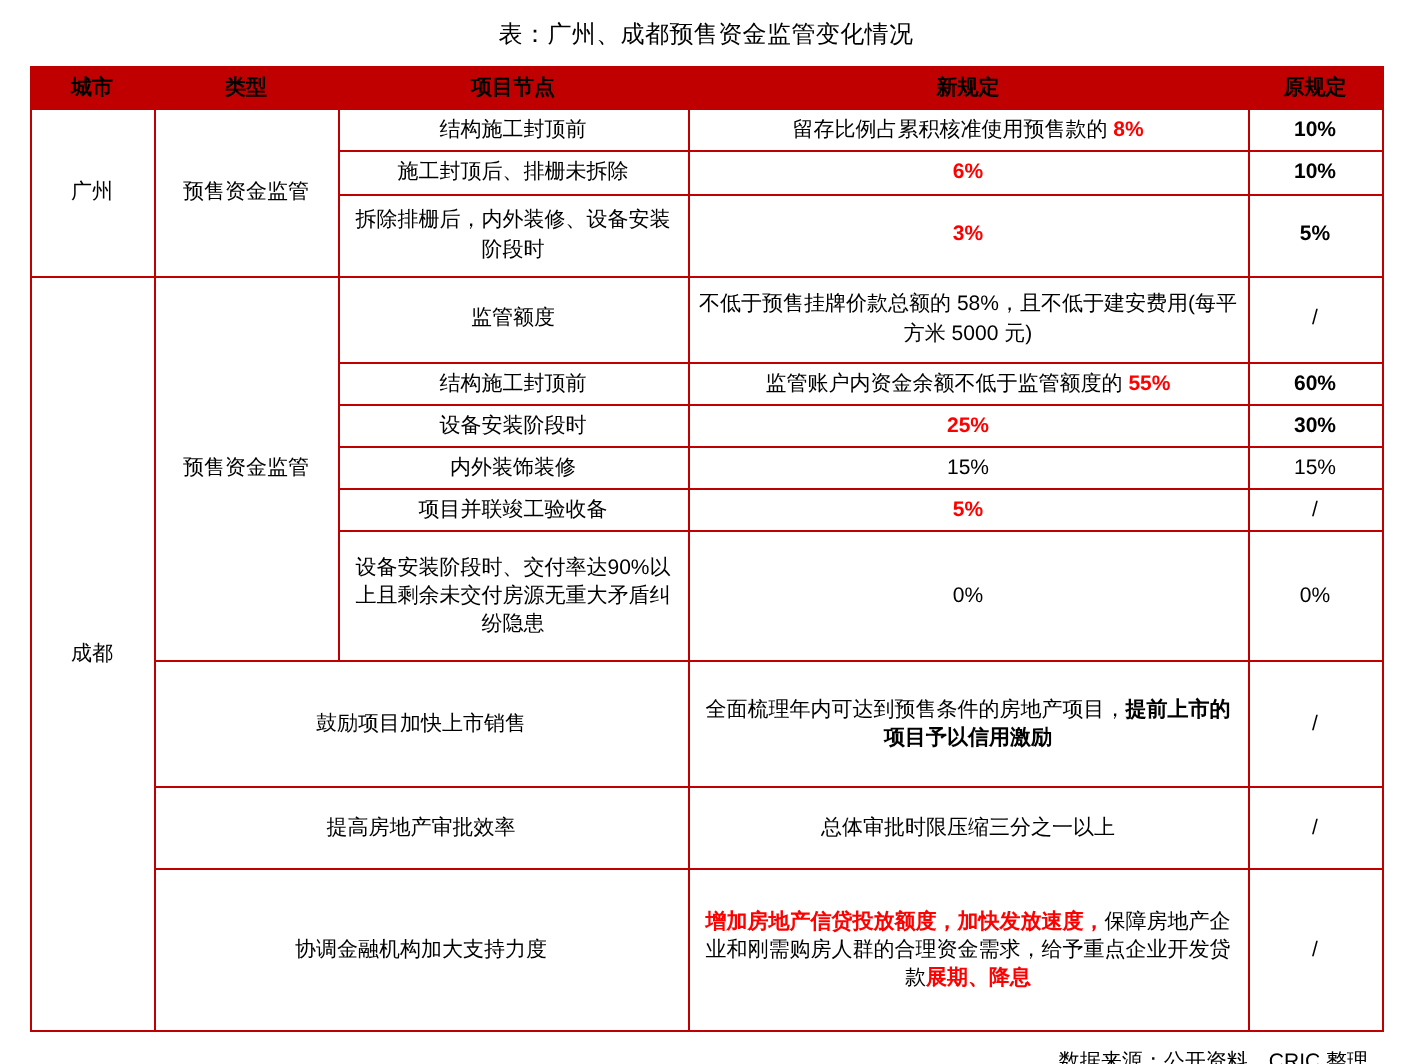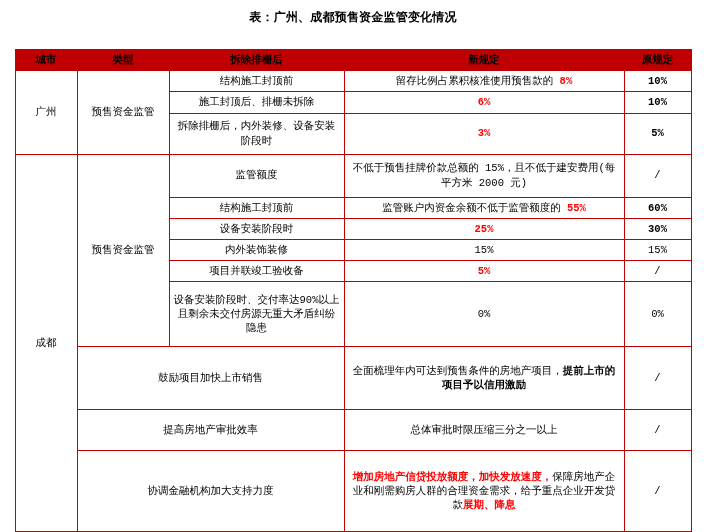--- a/index.html
+++ b/index.html
@@ -16,32 +16,31 @@
   }
   .page {
     position: relative;
     width: 706px;
     height: 532px;
     box-sizing: border-box;
   }
   .title {
     text-align: center;
     font-size: 12px;
-    font-weight: bold;
+    font-weight: normal;
     color: #000;
     padding: 9px 0 7px 0;
     letter-spacing: 0.2px;
   }
   table.main {
     border-collapse: collapse;
     table-layout: fixed;
     width: 676px;
-    margin: 16px auto;
+    margin: 0 auto;
     border: 1px solid #c00000;
-    font-family: Liberation Mono, monospace;
   }
   table.main td, table.main th {
     border: 1px solid #c00000;
     font-size: 10.5px;
     padding: 3px 4px;
     text-align: center;
     vertical-align: middle;
     line-height: 1.35;
     color: #000;
   }
@@ -97,21 +96,21 @@
       <col style="width:62px">
       <col style="width:92px">
       <col style="width:175px">
       <col style="width:280px">
       <col style="width:67px">
     </colgroup>
     <thead>
       <tr>
         <th>城市</th>
         <th>类型</th>
-        <th>拆除排栅后</th>
+        <th>项目节点</th>
         <th>新规定</th>
         <th>原规定</th>
       </tr>
     </thead>
     <tbody>
 
       <tr>
         <td class="city" rowspan="3">广州</td>
         <td class="type" rowspan="3">预售资金监管</td>
         <td class="node">结构施工封顶前</td>
@@ -128,21 +127,21 @@
       <tr>
         <td class="node" style="height:34px">拆除排栅后，内外装修、设备安装阶段时</td>
         <td class="newrule"><span class="red">3%</span></td>
         <td class="oldrule bold">5%</td>
       </tr>
 
       <tr>
         <td class="city" rowspan="9">成都</td>
         <td class="type" rowspan="6">预售资金监管</td>
         <td class="node">监管额度</td>
-        <td class="newrule" style="height:36px">不低于预售挂牌价款总额的 15%，且不低于建安费用(每平方米 2000 元)</td>
+        <td class="newrule" style="height:36px">不低于预售挂牌价款总额的 58%，且不低于建安费用(每平方米 5000 元)</td>
         <td class="oldrule">/</td>
       </tr>
 
       <tr>
         <td class="node">结构施工封顶前</td>
         <td class="newrule"><span>监管账户内资金余额不低于监管额度的 </span><span class="red">55%</span></td>
         <td class="oldrule bold">60%</td>
       </tr>
 
       <tr>

